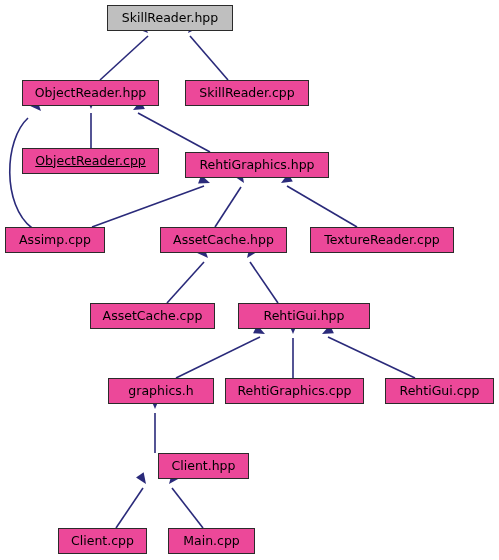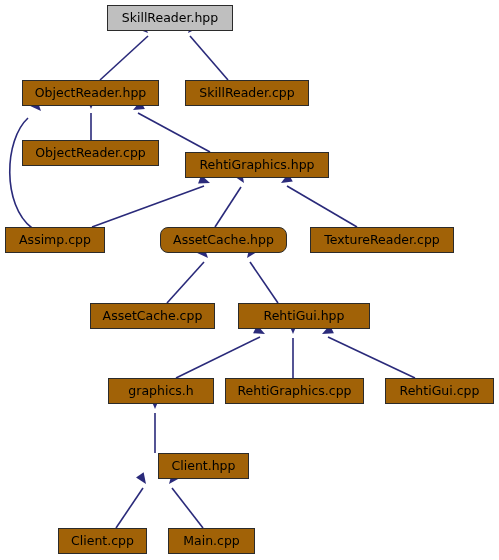--- a/index.html
+++ b/index.html
@@ -20,21 +20,21 @@
     left: 0;
     top: 0;
     width: 499px;
     height: 560px;
     pointer-events: none;
   }
   .node {
     position: absolute;
     box-sizing: border-box;
     border: 1px solid #2b2b2b;
-    background: #a16207;
+    background: #ec4899;
     color: #000000;
     font-size: 12.5px;
     line-height: 1;
     display: flex;
     align-items: center;
     justify-content: center;
     white-space: nowrap;
     letter-spacing: 0px;
     z-index: 2;
   }
@@ -87,30 +87,30 @@
     </svg>
 <div class="node root" style="left: 107px; top: 5px; width: 126px; height: 26px;">
       <span class="label">SkillReader.hpp</span>
     </div>
     <div class="node" style="left: 22px; top: 80px; width: 137px; height: 26px;">
       <span class="label">ObjectReader.hpp</span>
     </div>
     <div class="node" style="left: 185px; top: 80px; width: 124px; height: 26px;">
       <span class="label">SkillReader.cpp</span>
     </div>
-    <div class="node" style="left: 22px; top: 140px; width: 137px; height: 26px;">
+    <div class="node" style="left: 22px; top: 148px; width: 137px; height: 26px; text-decoration: underline;">
       <span class="label">ObjectReader.cpp</span>
     </div>
     <div class="node" style="left: 185px; top: 152px; width: 144px; height: 26px;">
       <span class="label">RehtiGraphics.hpp</span>
     </div>
     <div class="node" style="left: 5px; top: 227px; width: 100px; height: 26px;">
       <span class="label">Assimp.cpp</span>
     </div>
-    <div class="node" style="left: 160px; top: 227px; width: 127px; height: 26px; border-radius: 8px;">
+    <div class="node" style="left: 160px; top: 227px; width: 127px; height: 26px;">
       <span class="label">AssetCache.hpp</span>
     </div>
     <div class="node" style="left: 310px; top: 227px; width: 144px; height: 26px;">
       <span class="label">TextureReader.cpp</span>
     </div>
     <div class="node" style="left: 90px; top: 303px; width: 125px; height: 26px;">
       <span class="label">AssetCache.cpp</span>
     </div>
     <div class="node" style="left: 238px; top: 303px; width: 132px; height: 26px;">
       <span class="label">RehtiGui.hpp</span>

